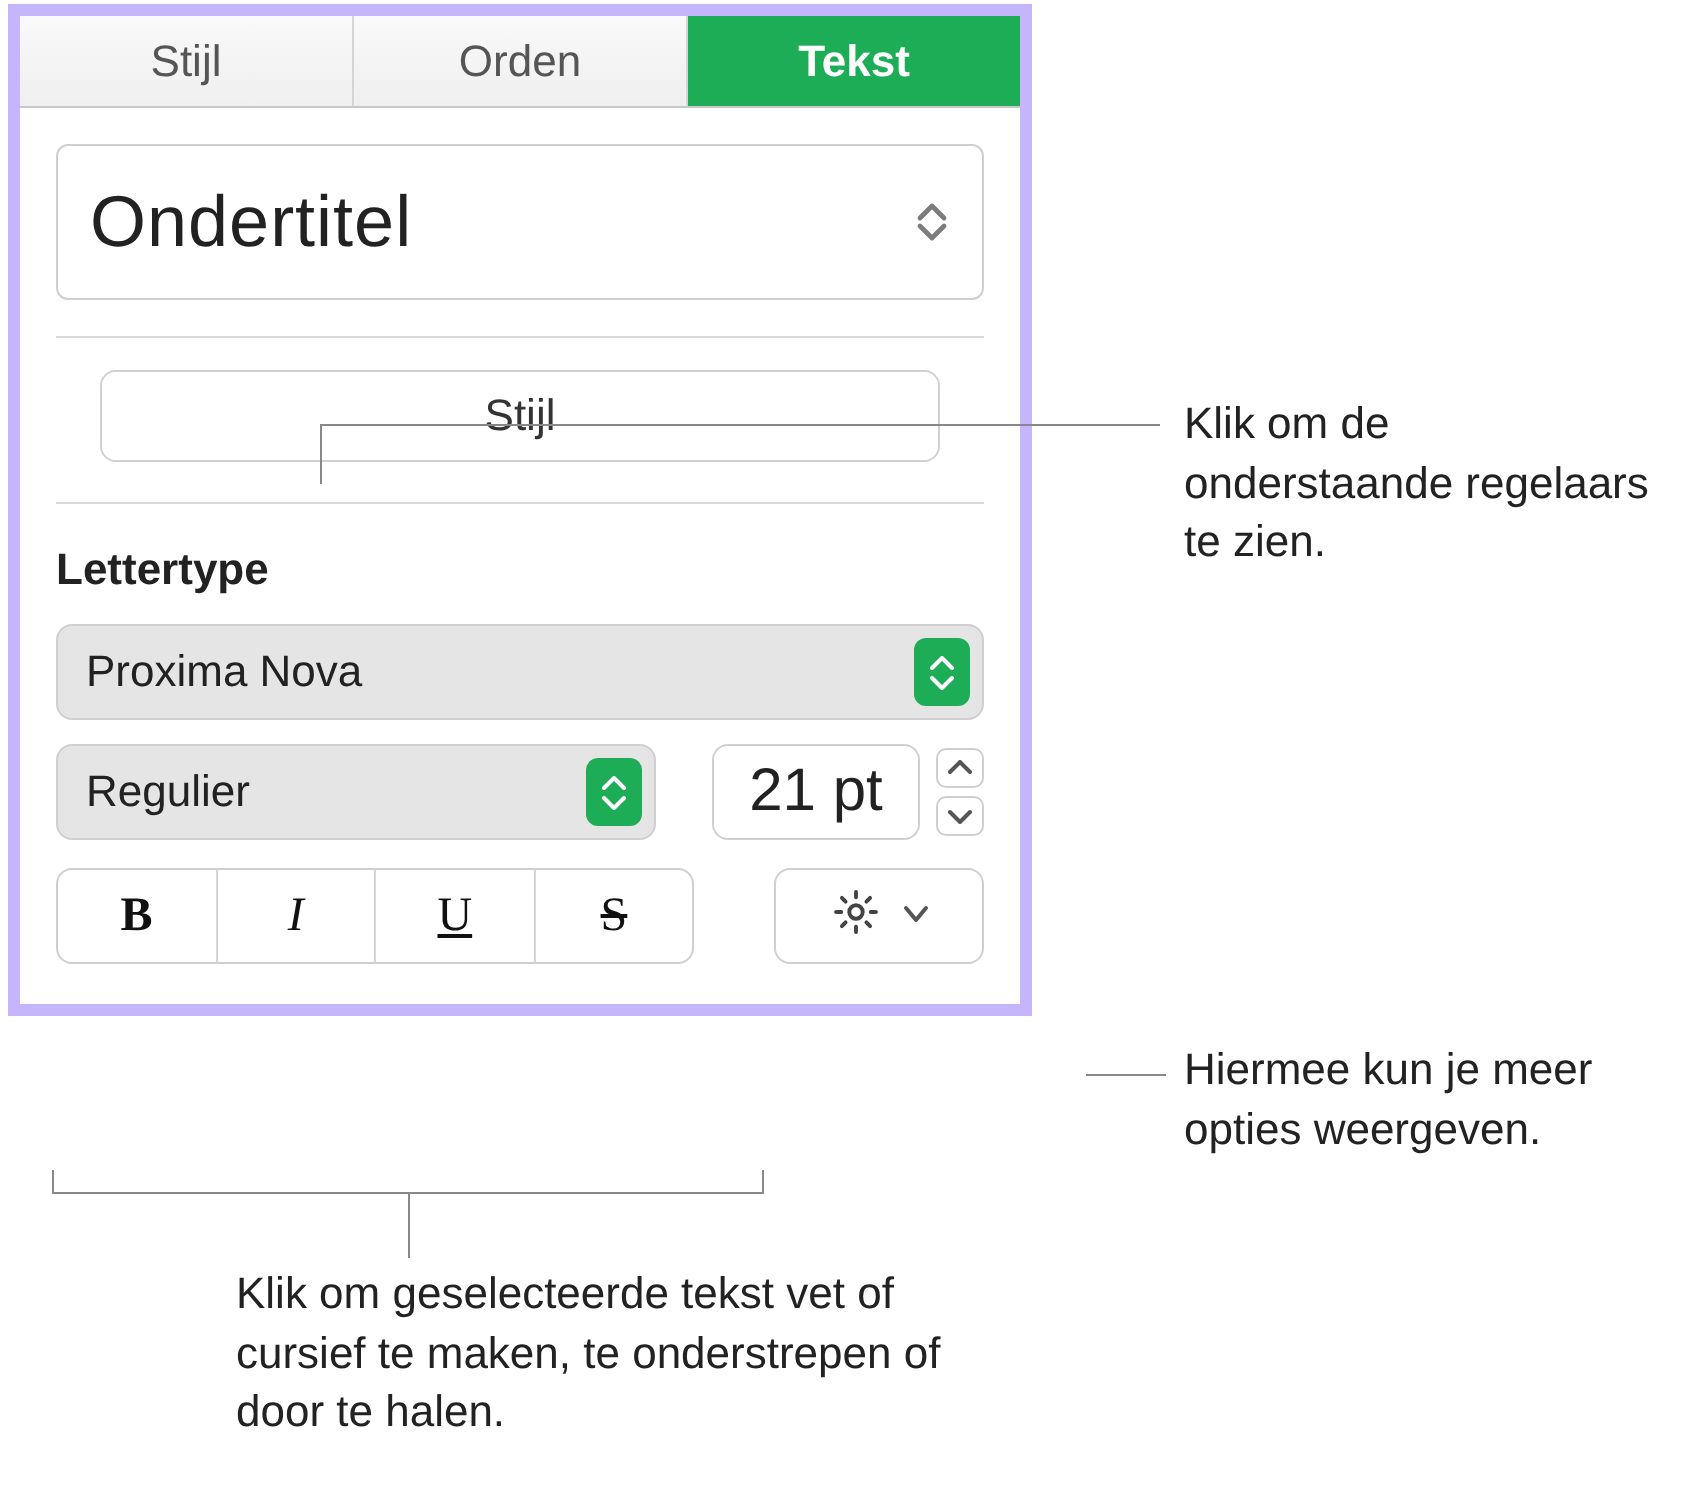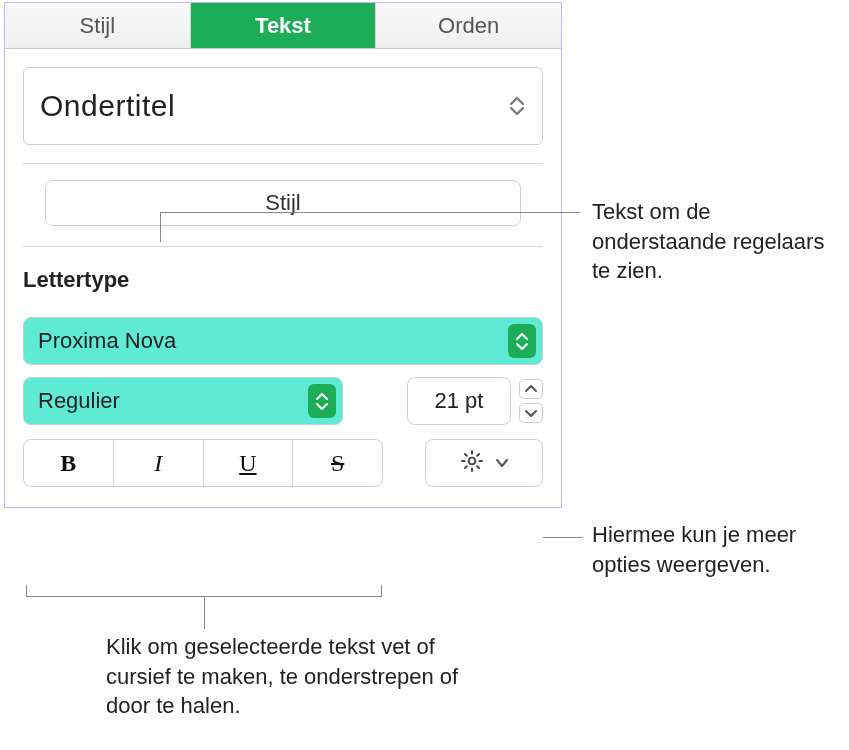--- a/index.html
+++ b/index.html
@@ -9,22 +9,22 @@
     font-family: -apple-system, "Helvetica Neue", Helvetica, Arial, sans-serif;
     background: #fff;
     width: 849px;
     height: 750px;
     position: relative;
   }
   .panel {
     position: absolute;
     left: 4px;
     top: 2px;
-    width: 558px;
-    border: 1px solid #c4b5fd;
+    width: 512px;
+    border: 6px solid #c4b5fd;
     background: #fff;
   }
   
   .top-tabs {
     display: flex;
     height: 46px;
     border-bottom: 1px solid #c8c8c8;
     background: linear-gradient(#f9f9f9, #efefef);
   }
   .top-tab {
@@ -47,21 +47,21 @@
     margin: 18px 18px 0 18px;
     border: 1px solid #cfcfcf;
     border-radius: 6px;
     height: 78px;
     display: flex;
     align-items: center;
     justify-content: space-between;
     padding: 0 16px;
   }
   .para-style-label {
-    font-size: 30px;
+    font-size: 36px;
     color: #222;
     letter-spacing: 0.5px;
   }
   .chevrons {
     display:flex;
     flex-direction:column;
     gap:0px;
     align-items:center;
     color:#7c7c7c;
   }
@@ -88,36 +88,36 @@
     justify-content:center;
     font-size: 22px;
     color:#333;
   }
   .seg.active {
     background: #fff;
     font-weight: 500;
   }
   .seg + .seg { border-left: 1px solid #cfcfcf; }
   .section-label {
-    margin: 20px 18px 24px 18px;
+    margin: 20px 18px 14px 18px;
     font-size: 22px;
     font-weight: 600;
     color: #222;
   }
   
   .row { margin: 0 18px; display:flex; gap:12px; }
   .select {
     border:1px solid #cfcfcf;
     border-radius:8px;
     height:48px;
     display:flex;
     align-items:center;
     justify-content:space-between;
     padding:0 6px 0 14px;
-    background:#5eead4;
+    background:#e5e5e5;
     font-size:22px;
     color:#222;
     text-align:right;
   }
   .select.full { flex:1; }
   .updown-pill {
     width:28px;
     height:34px;
     border-radius:6px;
     background:#1dad56;
@@ -137,21 +137,21 @@
     margin-left:auto;
   }
   .size-field {
     border:1px solid #cfcfcf;
     border-radius:8px;
     height:48px;
     width:104px;
     display:flex;
     align-items:center;
     justify-content:center;
-    font-size:22px;
+    font-size:30px;
     color:#222;
     background:#fff;
   }
   .stepper {
     display:flex;
     flex-direction:column;
     gap:4px;
   }
   .stepper-btn {
     width:24px;
@@ -216,22 +216,22 @@
     height:12px;
   }
 </style>
 </head>
 <body>
 
 <div class="panel">
 
   <div class="top-tabs">
     <div class="top-tab">Stijl</div>
+    <div class="top-tab">Orden</div>
     <div class="top-tab active">Tekst</div>
-    <div class="top-tab">Orden</div>
   </div>
 
   <div class="para-style">
     <span class="para-style-label">Ondertitel</span>
     <span class="chevrons">
       <svg width="18" height="10" viewBox="0 0 18 10">
           <polyline points="3,8 9,2 15,8" fill="none" stroke="#7c7c7c" stroke-width="2.4" stroke-linecap="round" stroke-linejoin="round"></polyline>
         </svg>
       <svg width="18" height="10" viewBox="0 0 18 10">
           <polyline points="3,2 9,8 15,2" fill="none" stroke="#7c7c7c" stroke-width="2.4" stroke-linecap="round" stroke-linejoin="round"></polyline>
@@ -313,20 +313,20 @@
             <polyline points="2,2 7,8 12,2" fill="none" stroke="#555" stroke-width="2" stroke-linecap="round" stroke-linejoin="round"></polyline>
           </svg>
       </span>
     </div>
   </div>
 
 </div>
 
 <div class="lead-line lead-v" style="left:160px; top:212px; height:30px;"></div>
 <div class="lead-line lead-h" style="left:160px; top:212px; width:420px;"></div>
-<div class="callout" style="left:592px; top:197px; width:240px;">Tekst om de onderstaande regelaars te zien.</div>
+<div class="callout" style="left:592px; top:197px; width:240px;">Klik om de onderstaande regelaars te zien.</div>
 
 <div class="lead-line lead-h" style="left:543px; top:537px; width:40px;"></div>
 <div class="callout" style="left:592px; top:520px; width:240px;">Hiermee kun je meer opties weergeven.</div>
 
 <div class="bracket" style="left:26px; top:585px; width:356px;"></div>
 <div class="lead-line lead-v" style="left:204px; top:597px; height:32px;"></div>
-<div class="callout" style="left:106px; top:632px; width:380px;">Klik om geselecteerde tekst vet of cursief te maken, te onderstrepen of door te halen.</div>
+<div class="callout" style="left:118px; top:632px; width:380px;">Klik om geselecteerde tekst vet of cursief te maken, te onderstrepen of door te halen.</div>
 
 </body></html>

